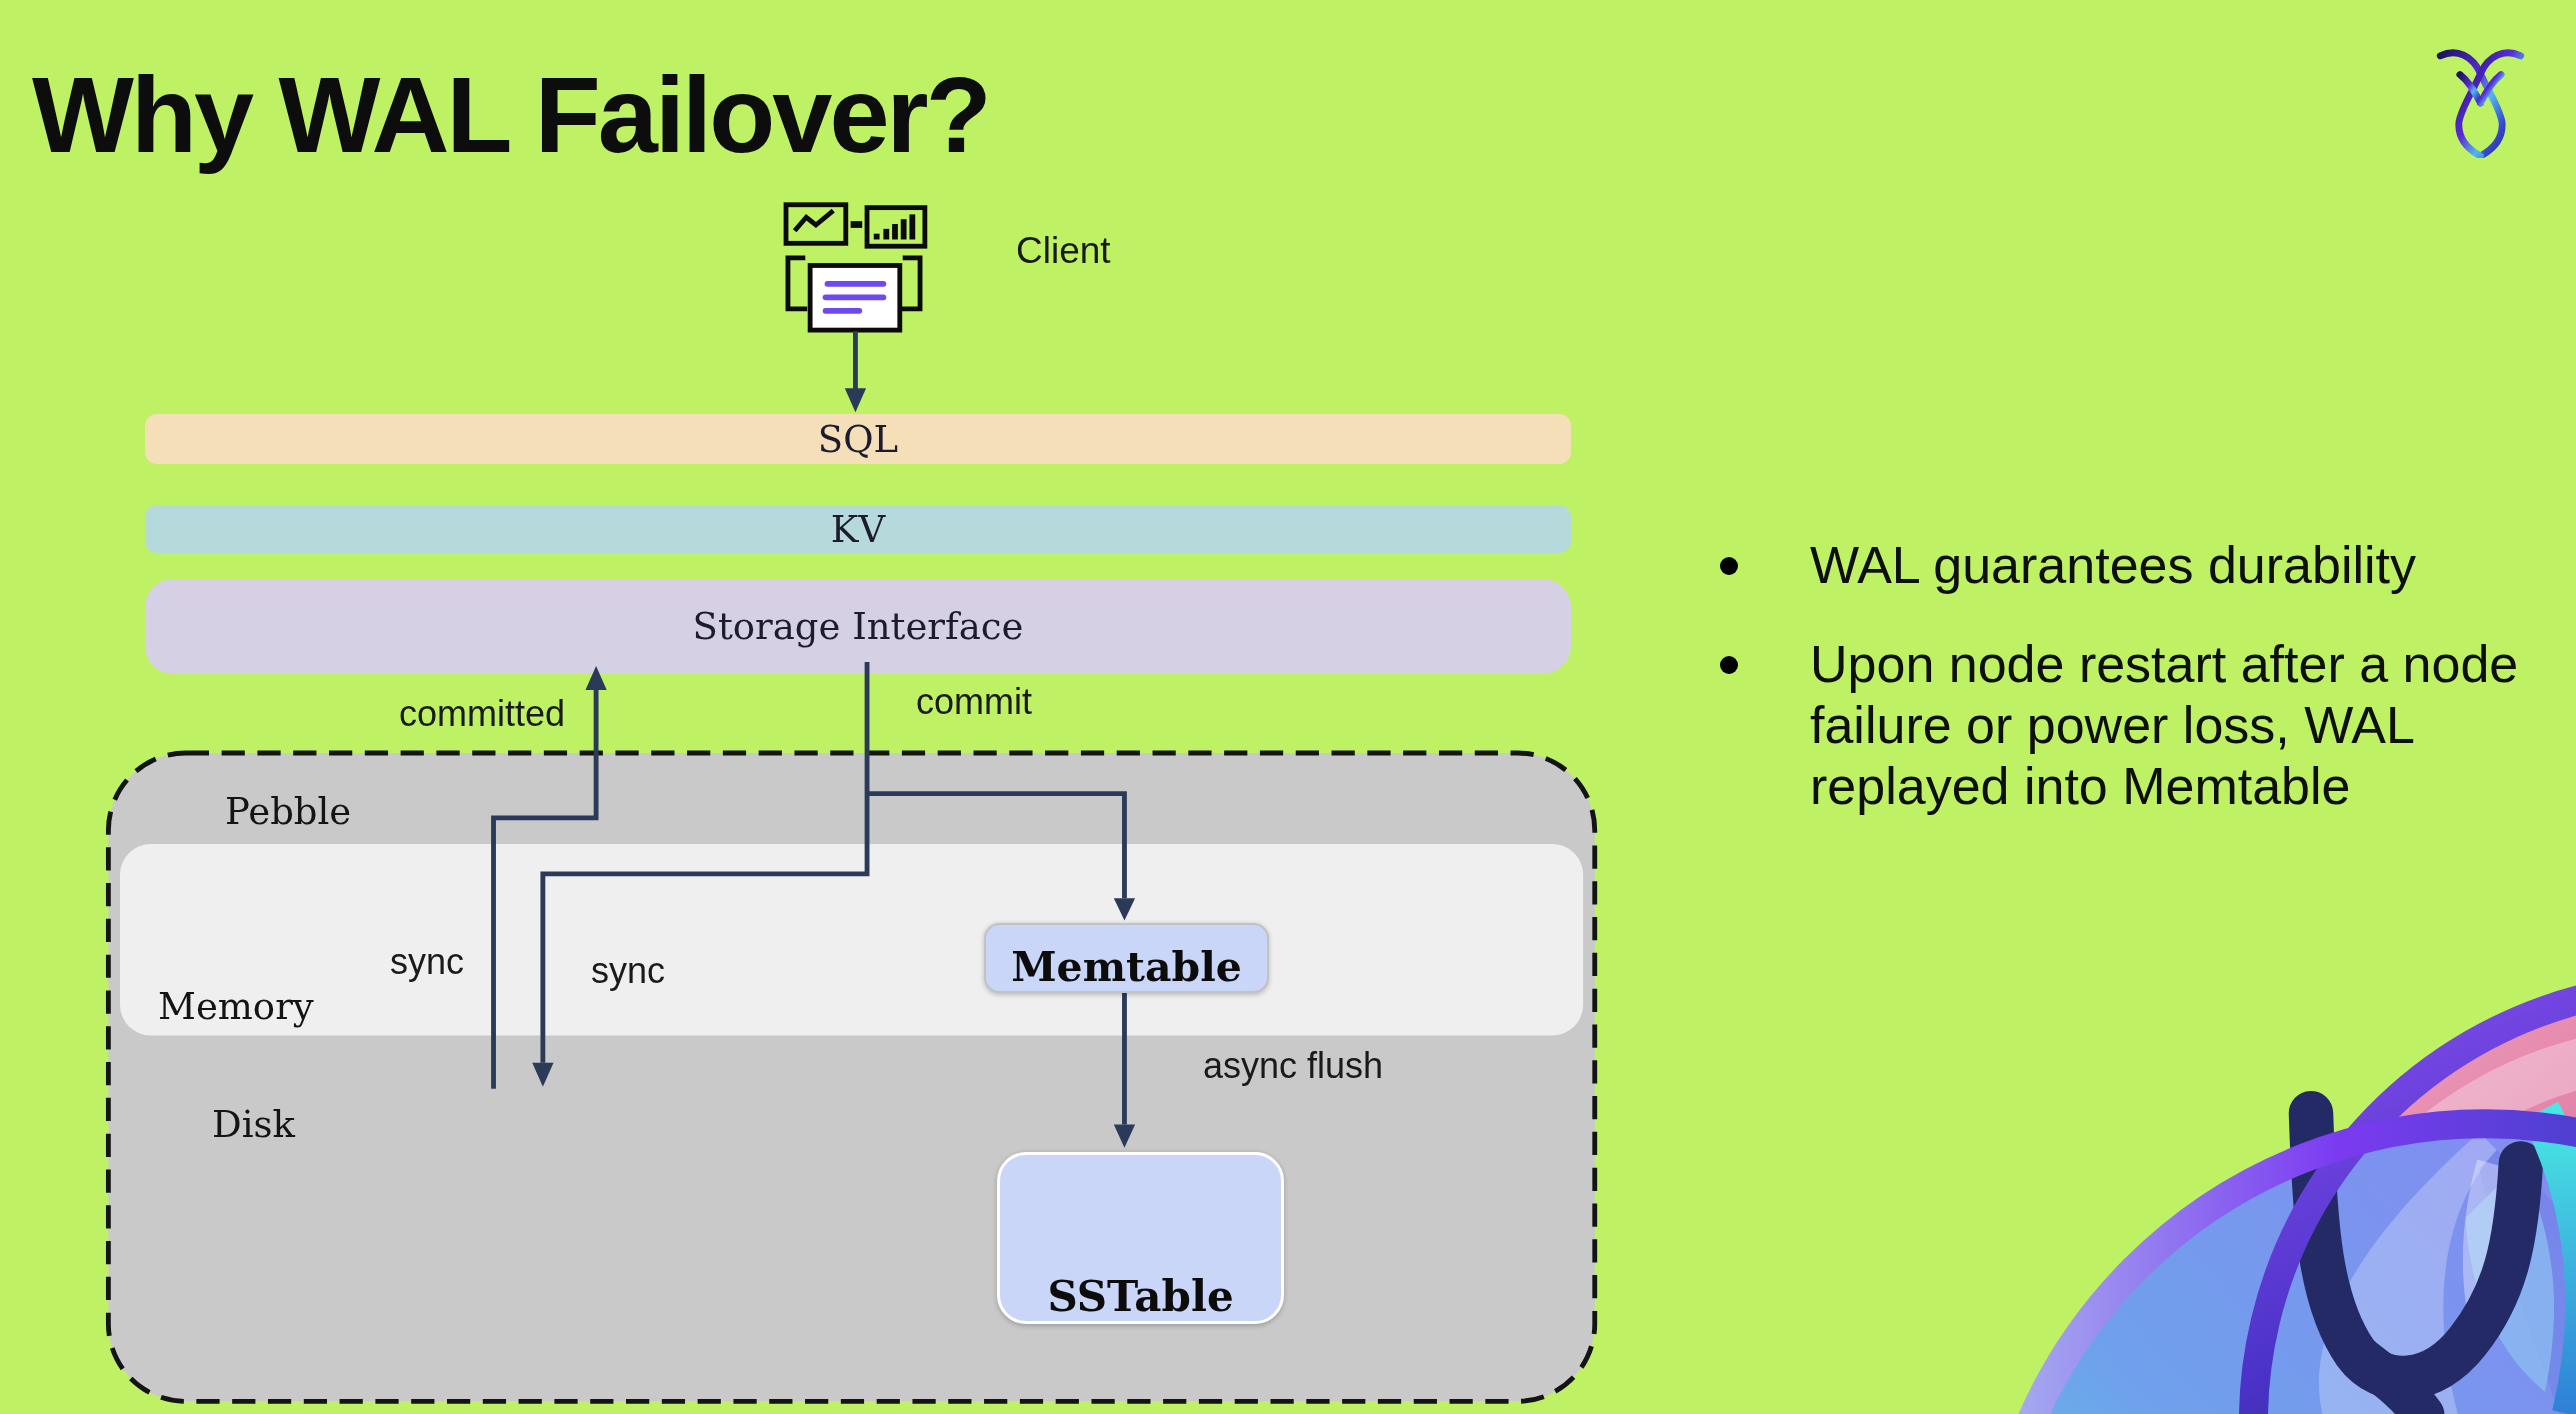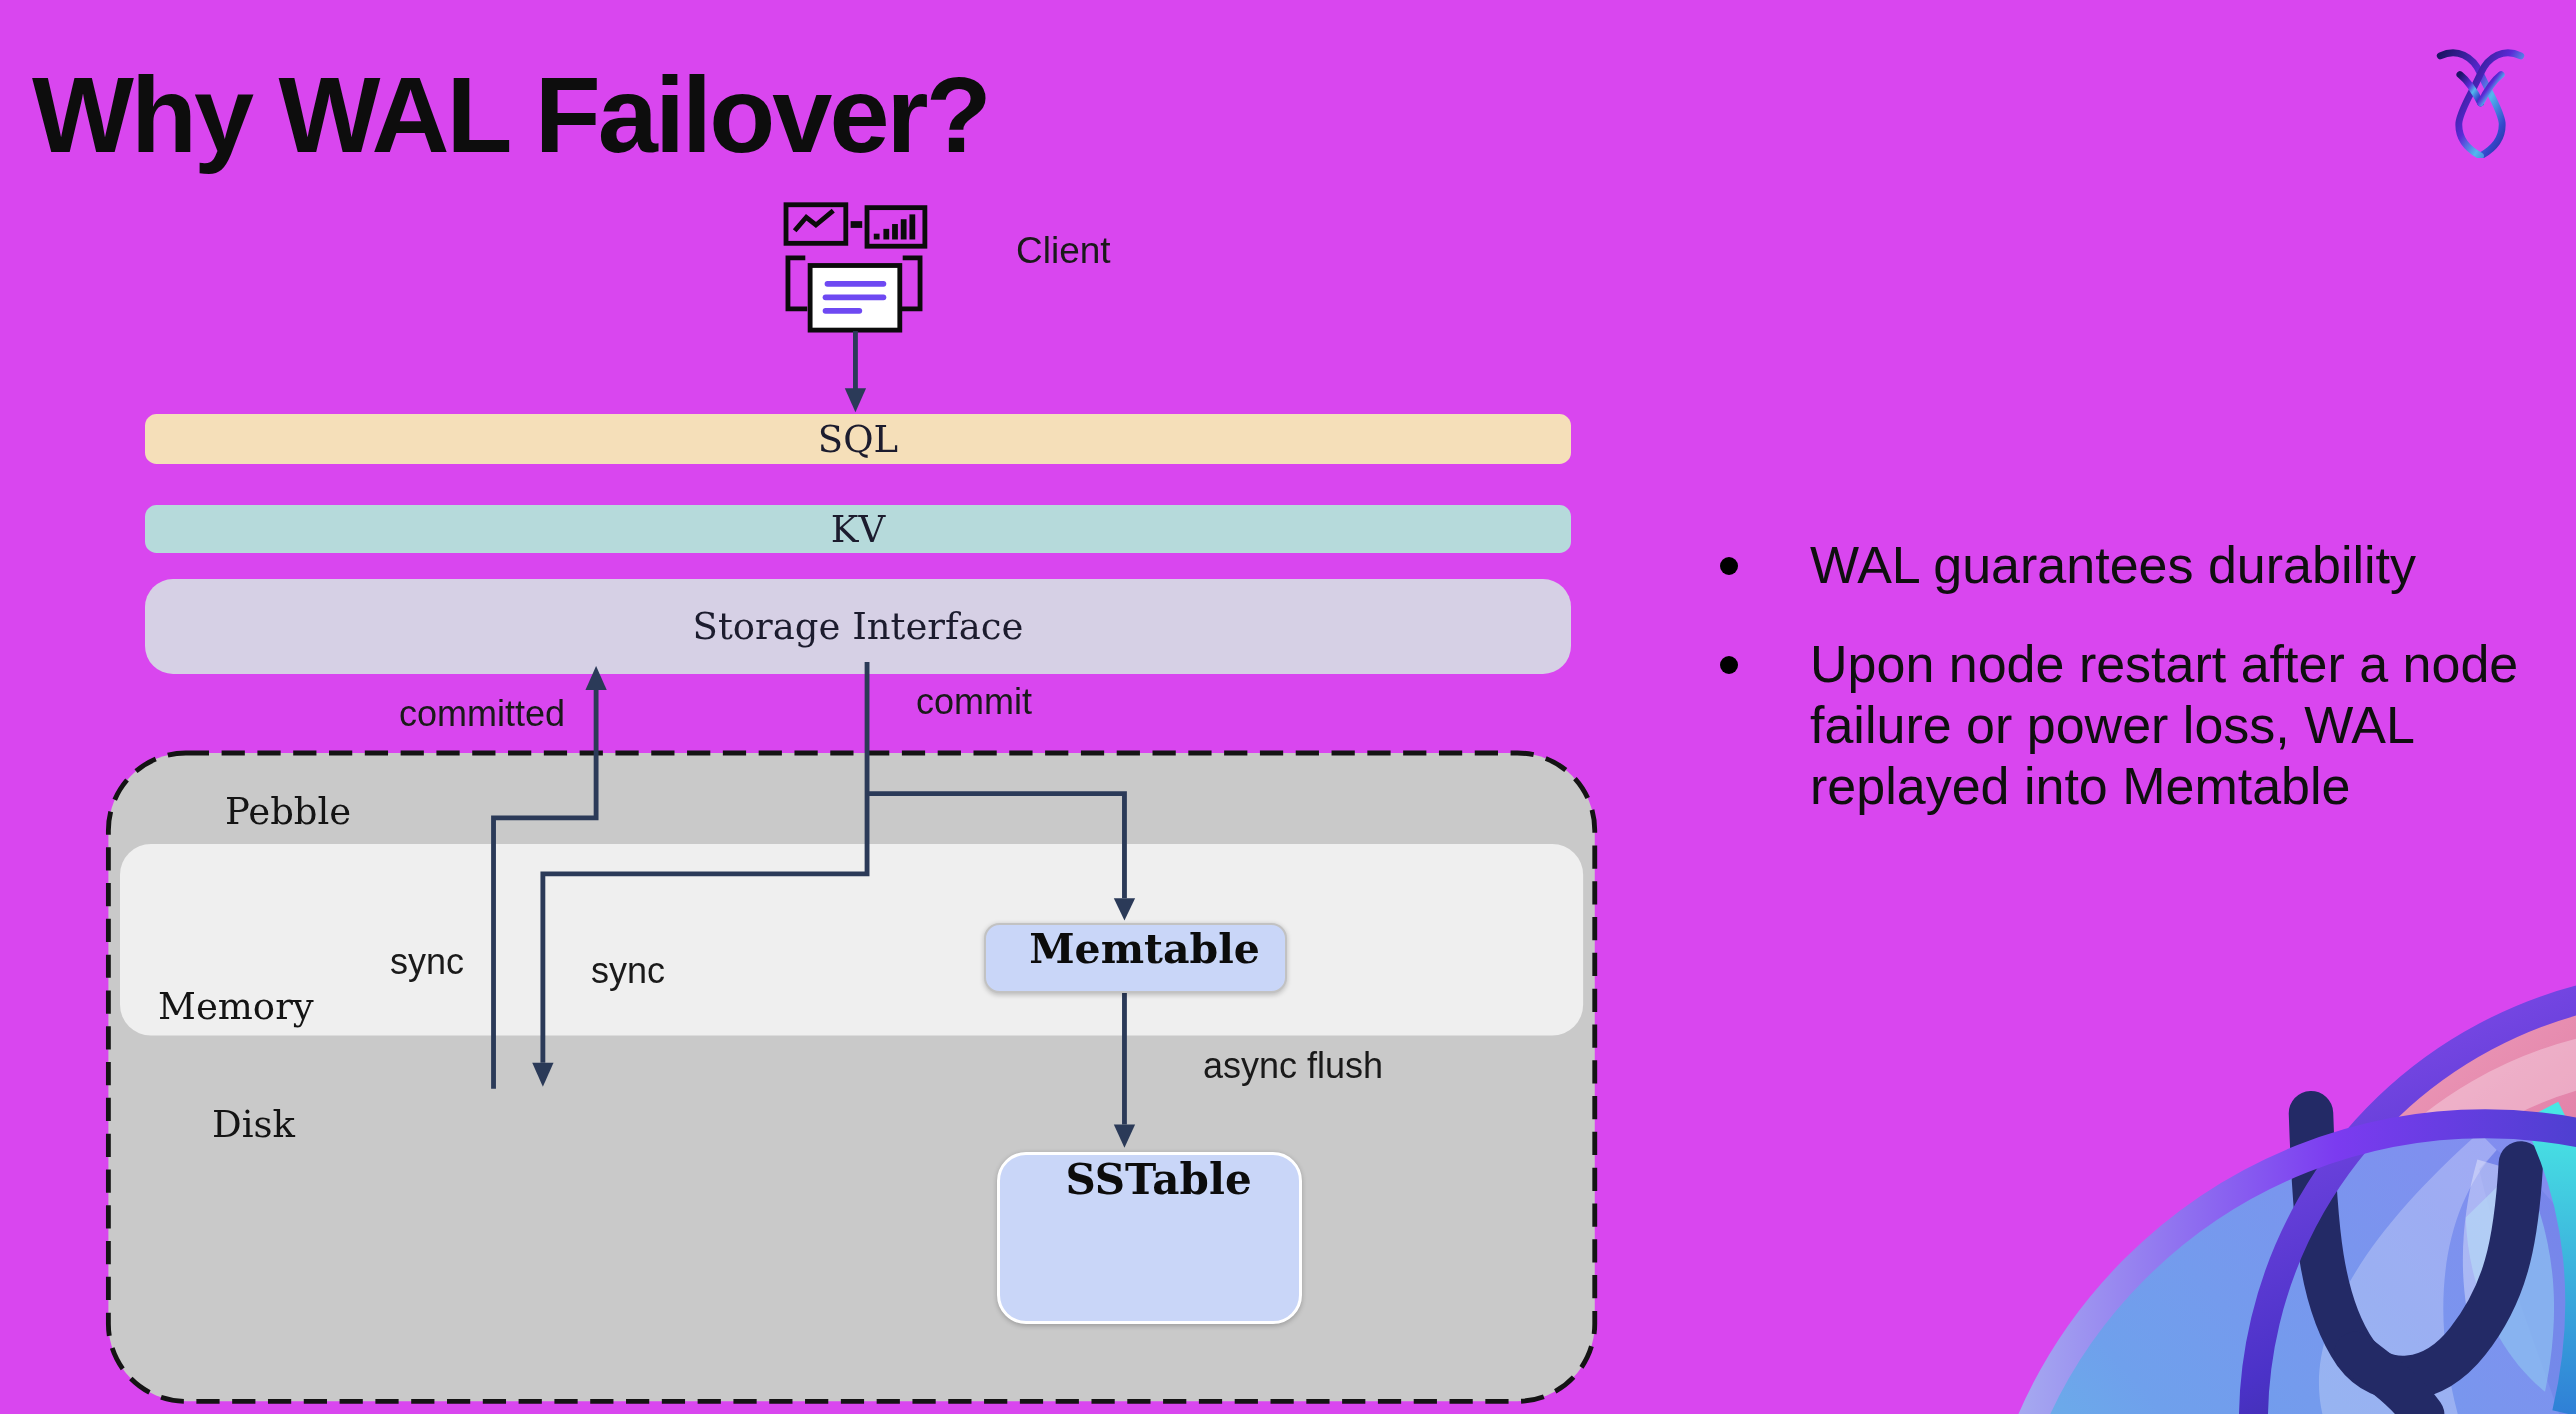--- a/index.html
+++ b/index.html
@@ -1,18 +1,18 @@
 <!DOCTYPE html>
 <html><head>
 <meta charset="utf-8">
 <style>
   html,body{margin:0;padding:0;background:#ffffff;}
   .slide{
     position:relative; width:2576px; height:1415px; overflow:hidden;
-    background:#d946ef; font-family:"Liberation Sans", sans-serif; color:#111;
+    background:#bef264; font-family:"Liberation Sans", sans-serif; color:#111;
   }
   .abs{position:absolute;}
 
   
   .title{
     left:32px; top:52px; font-size:108px; font-weight:bold;
     letter-spacing:-2.9px; color:#0d0d0d; white-space:nowrap;
     font-family:"Liberation Sans", sans-serif;
   }
 
@@ -33,23 +33,22 @@
   }
 
   
   .serif-label{
     font-family:"DejaVu Serif","Liberation Serif",serif;
     font-size:37px; color:#141414; white-space:nowrap;
   }
 
   
   .node{
-    background:#C9D6F8; display:flex; align-items:flex-start; justify-content:center;
+    background:#C9D6F8; display:flex; align-items:flex-end; justify-content:center;
     box-shadow:0 1.9px 4.8px rgba(0,0,0,0.22);
-    padding-left:18px;
   }
   .node-label{
     font-family:"DejaVu Serif","Liberation Serif",serif;
     font-weight:bold; font-size:42px; color:#0c0c0c;
   }
   .node-wal{left:452px; top:1091px; width:184px; height:186px; border-radius:27px; border:3.9px solid #ffffff;}
   .node-memtable{left:984px; top:923px; width:281px; height:66px; border-radius:15.5px; border:2.9px solid #c2c2c2;}
   .node-sstable{left:997px; top:1152px; width:281px; height:166px; border-radius:29px; border:3.9px solid #ffffff;}
   .node-memtable .node-label{font-size:41px;}
 

